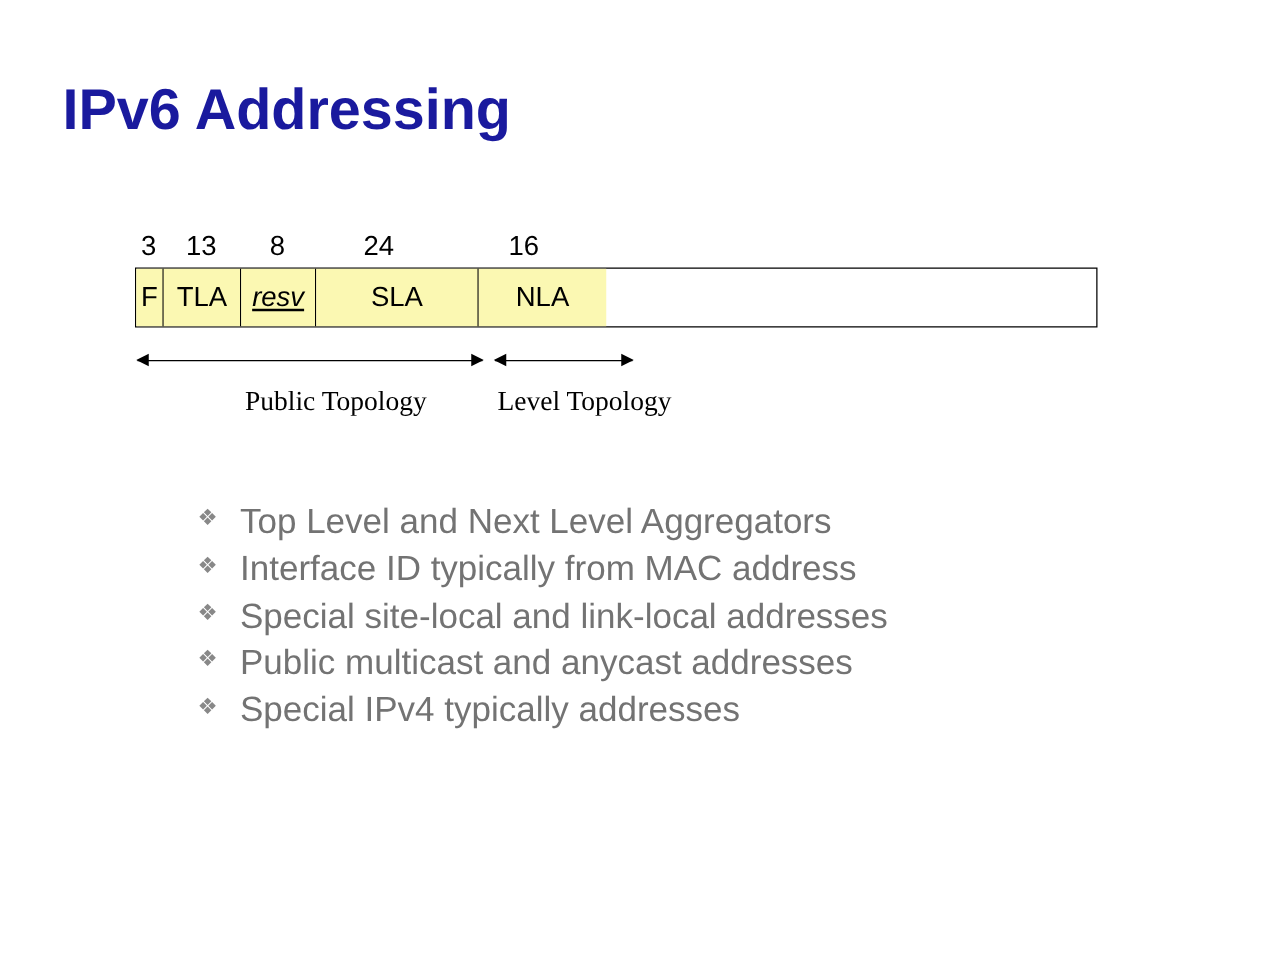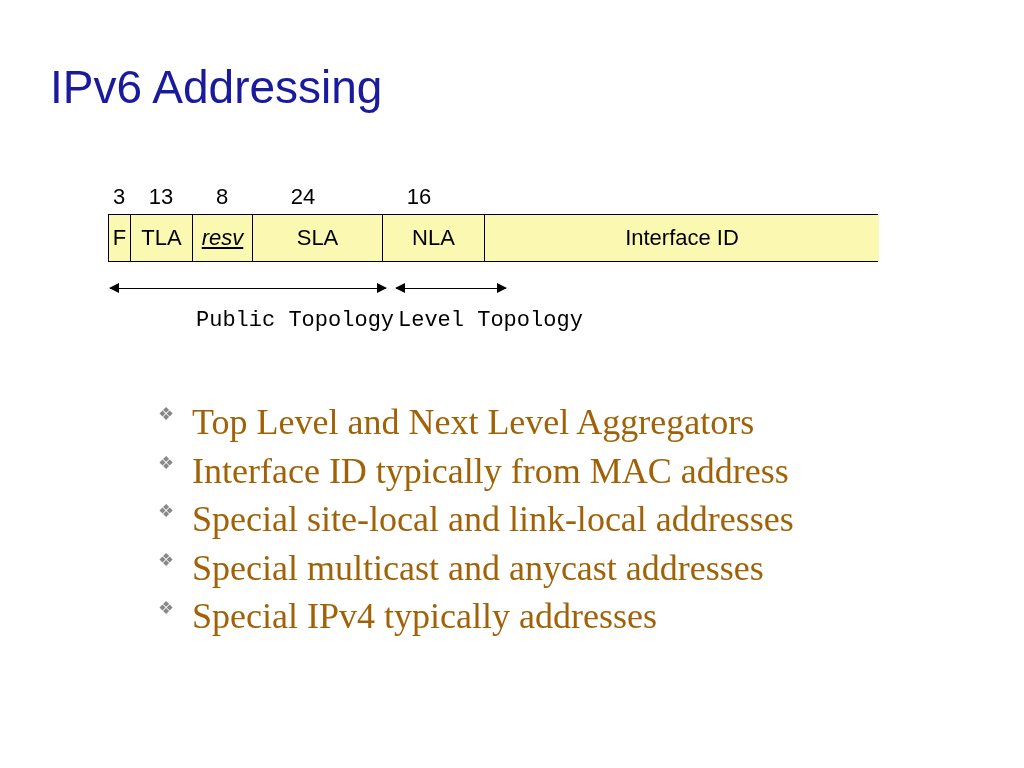--- a/index.html
+++ b/index.html
@@ -10,21 +10,21 @@
     font-family: Georgia, 'Times New Roman', serif;
     position: relative;
     overflow: hidden;
   }
   .slide {
     padding: 60px 50px 40px 50px;
   }
   .title {
     font-family: 'Gill Sans', 'Trebuchet MS', Verdana, sans-serif;
     font-size: 46px;
-    font-weight: 400;
+    font-weight: 700;
     color: #1a1a9e;
     margin-bottom: 70px;
   }
   .diagram-wrap {
     margin-left: 58px;
     margin-bottom: 60px;
     width: 770px;
   }
   .bit-row {
     display: flex;
@@ -84,38 +84,38 @@
   .arrow-line::before {
     left: -1px;
     border-right: 10px solid #000;
   }
   .arrow-line::after {
     right: -1px;
     border-left: 10px solid #000;
   }
   .topology-labels {
     position: relative;
-    font-family: Liberation Mono, monospace;
+    font-family: Liberation Serif, serif;
     font-size: 22px;
     margin-top: 6px;
     height: 30px;
     text-align: center;
   }
   .topology-labels span {
     position: absolute;
   }
   .bullets {
     margin-left: 108px;
     margin-top: 10px;
   }
   .bullets li {
     list-style: none;
-    font-family: Liberation Serif, serif;
-    font-size: 36px;
-    color: #a16207;
+    font-family: Liberation Sans, sans-serif;
+    font-size: 28px;
+    color: #737373;
     line-height: 1.35;
     position: relative;
     padding-left: 34px;
   }
   .bullets li::before {
     content: "❖";
     position: absolute;
     left: 0;
     top: 4px;
     font-size: 18px;
@@ -138,36 +138,35 @@
       <div style="width:102px">24</div>
       <div style="width:130px">16</div>
     </div>
 
     <div class="field-row">
       <div style="width:22px">F</div>
       <div style="width:62px">TLA</div>
       <div style="width:60px" class="italic">resv</div>
       <div style="width:130px">SLA</div>
       <div style="width:102px">NLA</div>
-      <div style="width:394px">Interface ID</div>
     </div>
 
     <div class="arrows">
       <div class="arrow-line" style="left:2px; width:276px"></div>
       <div class="arrow-line" style="left:288px; width:110px"></div>
     </div>
 
     <div class="topology-labels">
       <span style="left:88px">Public Topology</span>
       <span style="left:290px">Level Topology</span>
     </div>
 
   </div>
 
   <ul class="bullets">
     <li>Top Level and Next Level Aggregators</li>
     <li>Interface ID typically from MAC address</li>
     <li>Special site-local and link-local addresses</li>
-    <li>Special multicast and anycast addresses</li>
+    <li>Public multicast and anycast addresses</li>
     <li>Special IPv4 typically addresses</li>
   </ul>
 
 </div>
 
 </body></html>

